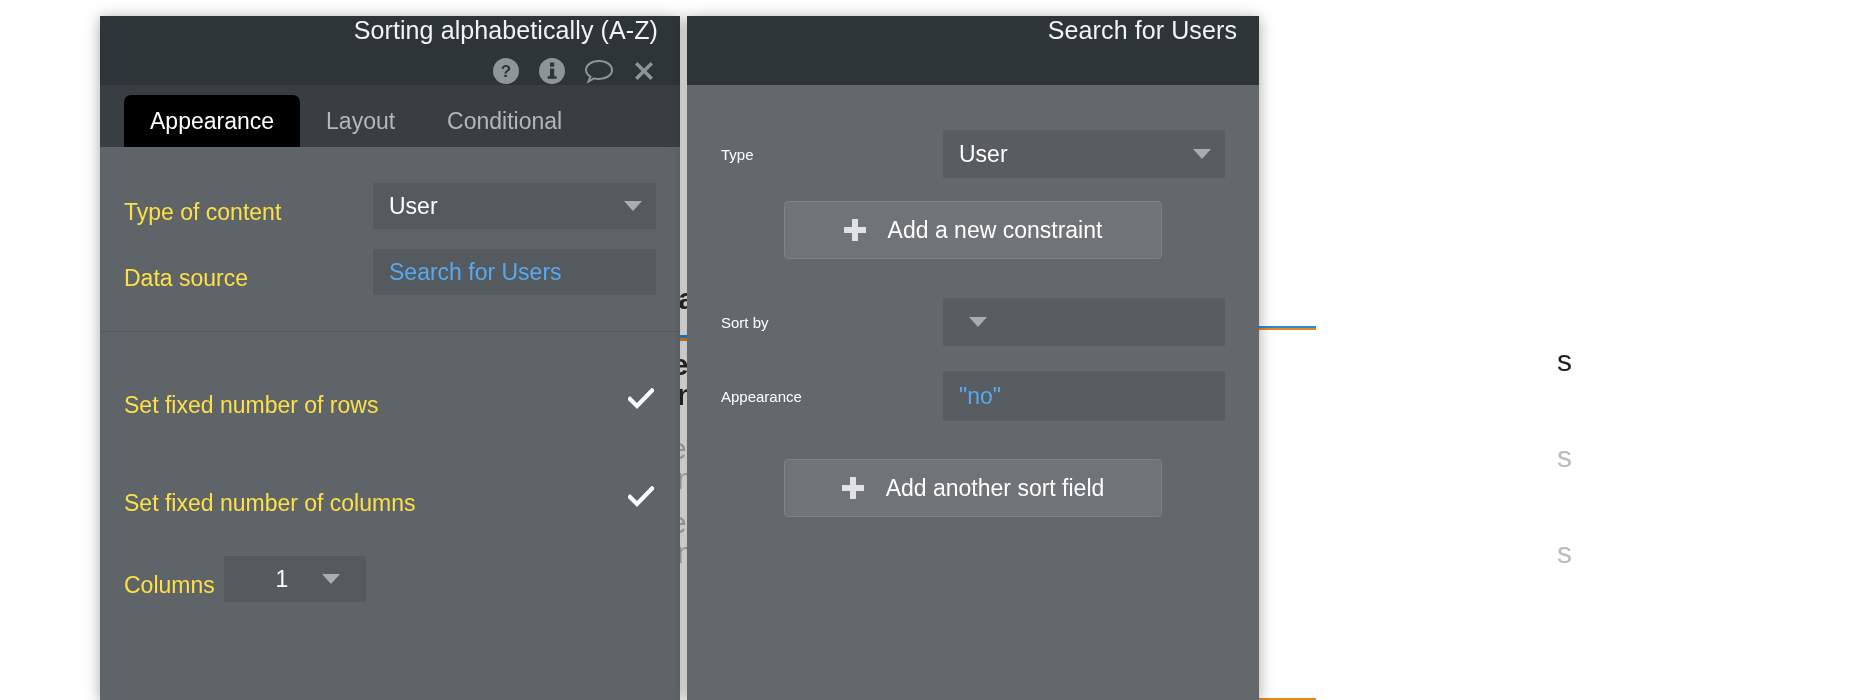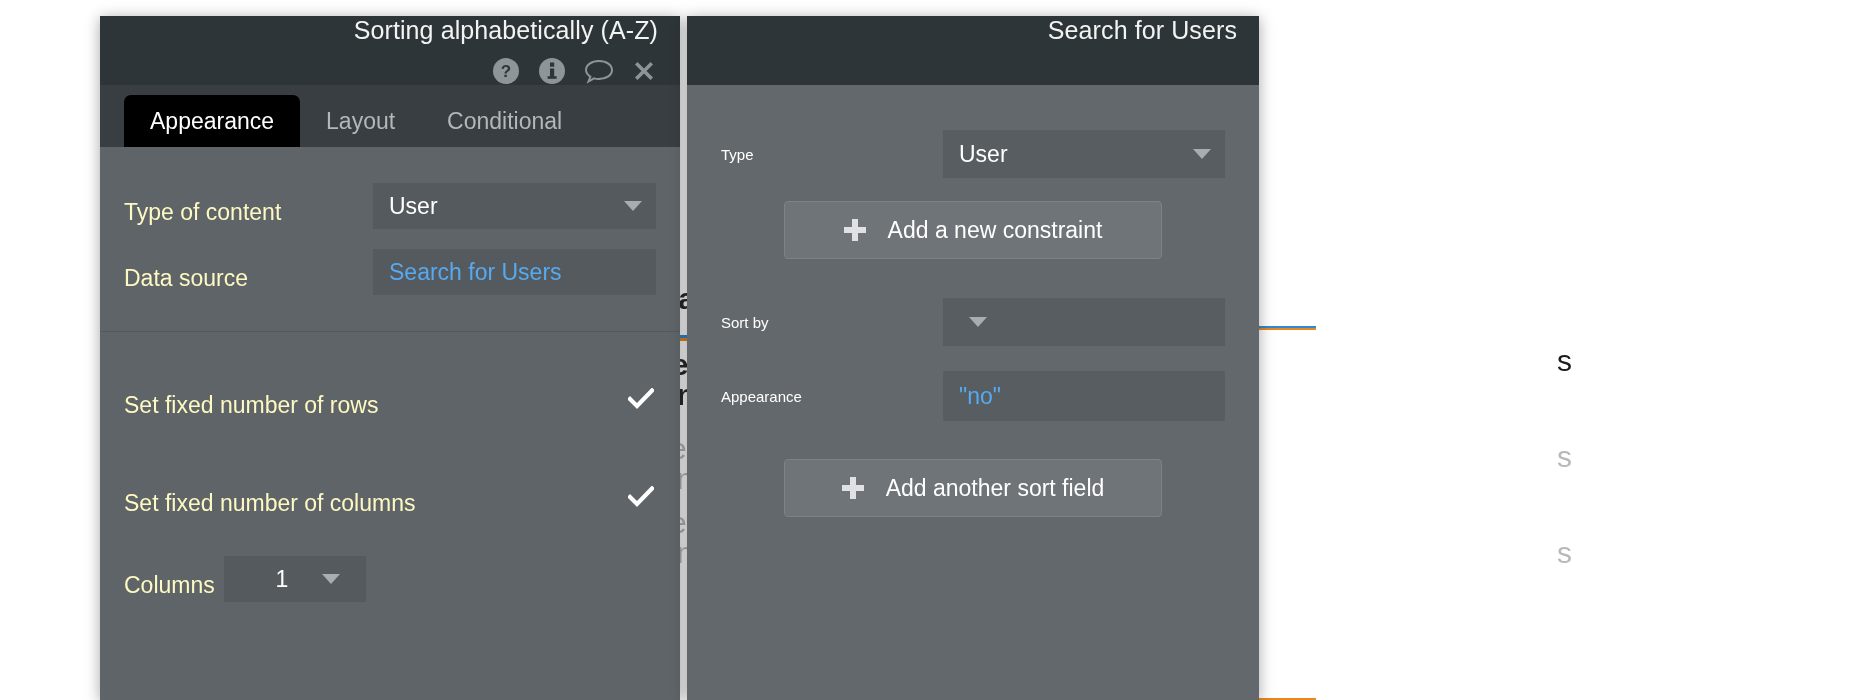--- a/index.html
+++ b/index.html
@@ -186,21 +186,21 @@
   }
 
   .form-row {
     display: flex;
     align-items: center;
     padding: 0 24px;
     height: 66px;
   }
 
   .row-label {
-    color: #fef9c3;
+    color: #fde047;
     font-size: 23px;
     white-space: nowrap;
     margin-top: 12px;
   }
 
   
   .dropdown {
     background: #545a5e;
     height: 46px;
     display: flex;

